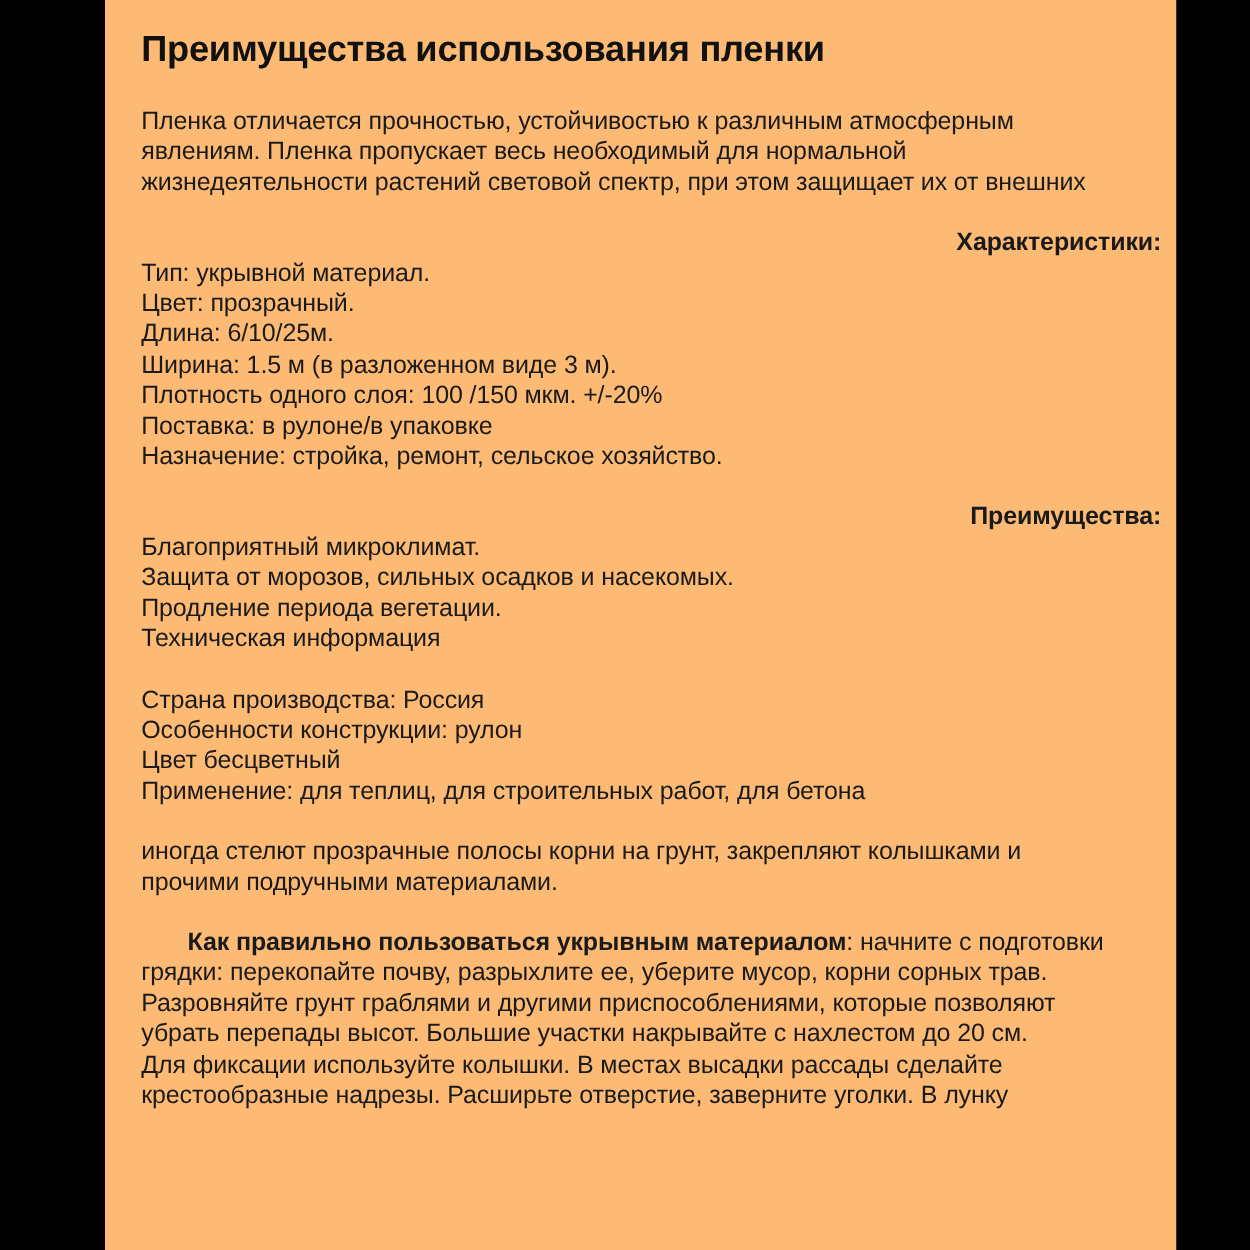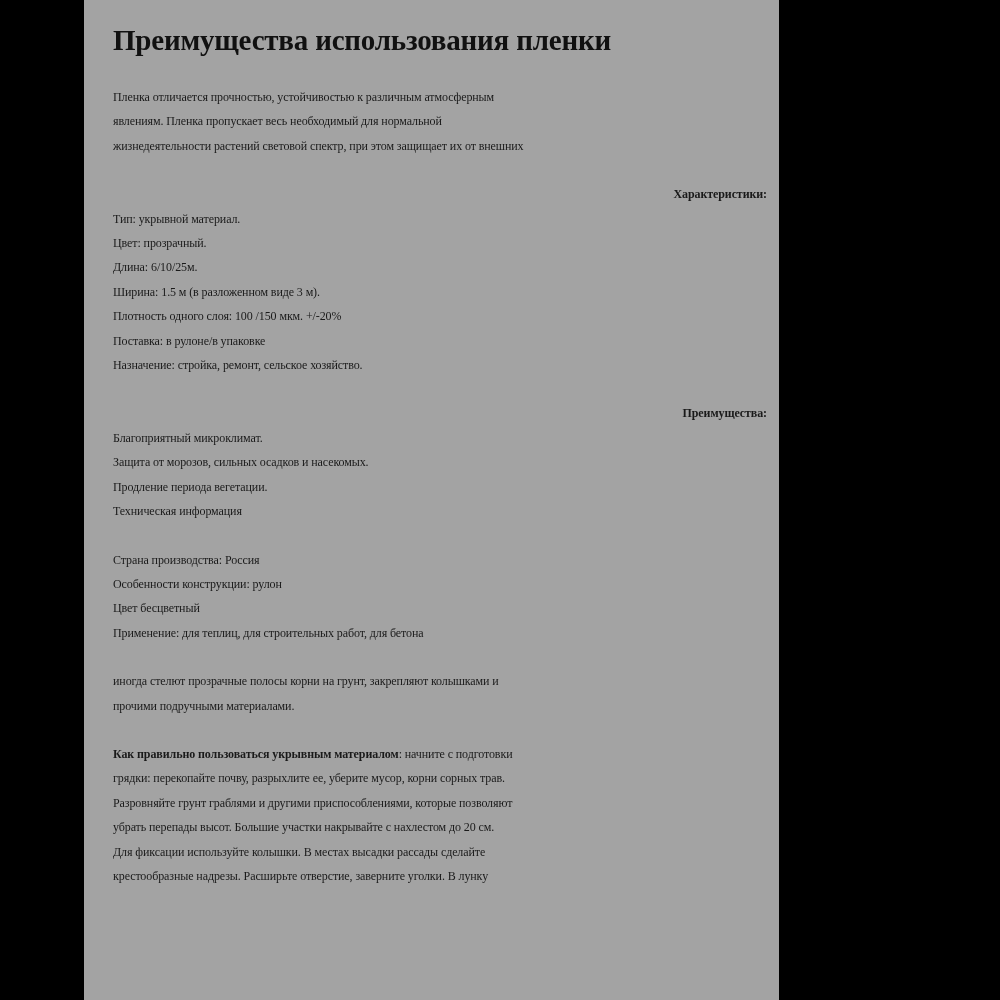--- a/index.html
+++ b/index.html
@@ -22,52 +22,52 @@
     top: 0;
     height: 1000px;
     background: #000000;
   }
   .letterbox.left  { left: 0;  width: 84px; }
   .letterbox.right { left: 915px; width: 85px; }
   .paper {
     position: absolute;
     left: 84px;
     top: 0;
-    width: 695px;
+    width: 857px;
     height: 1000px;
-    background: #a3a3a3;
+    background: #fdba74;
     box-sizing: border-box;
     padding: 22px 12px 0 29px;
     color: #1a1a1a;
-    font-family: Liberation Serif, serif;
   }
   .doc-title {
     font-size: 29px;
     font-weight: bold;
     line-height: 36px;
     color: #111111;
     margin: 0 0 27px 0;
     letter-spacing: -0.2px;
   }
   .block {
     margin: 0 0 24px 0;
   }
   .block:last-child { margin-bottom: 0; }
   .line {
-    font-size: 12px;
+    font-size: 20px;
     line-height: 24.4px;
     white-space: nowrap;
     letter-spacing: -0.1px;
   }
   .heading-line {
     font-weight: bold;
     text-align: right;
   }
   .lead-bold {
     font-weight: bold;
+    margin-left: 37px;
   }
 </style>
 </head>
 <body>
 
 <div class="stage">
 
   <div class="letterbox left"></div>
   <div class="letterbox right"></div>
 

